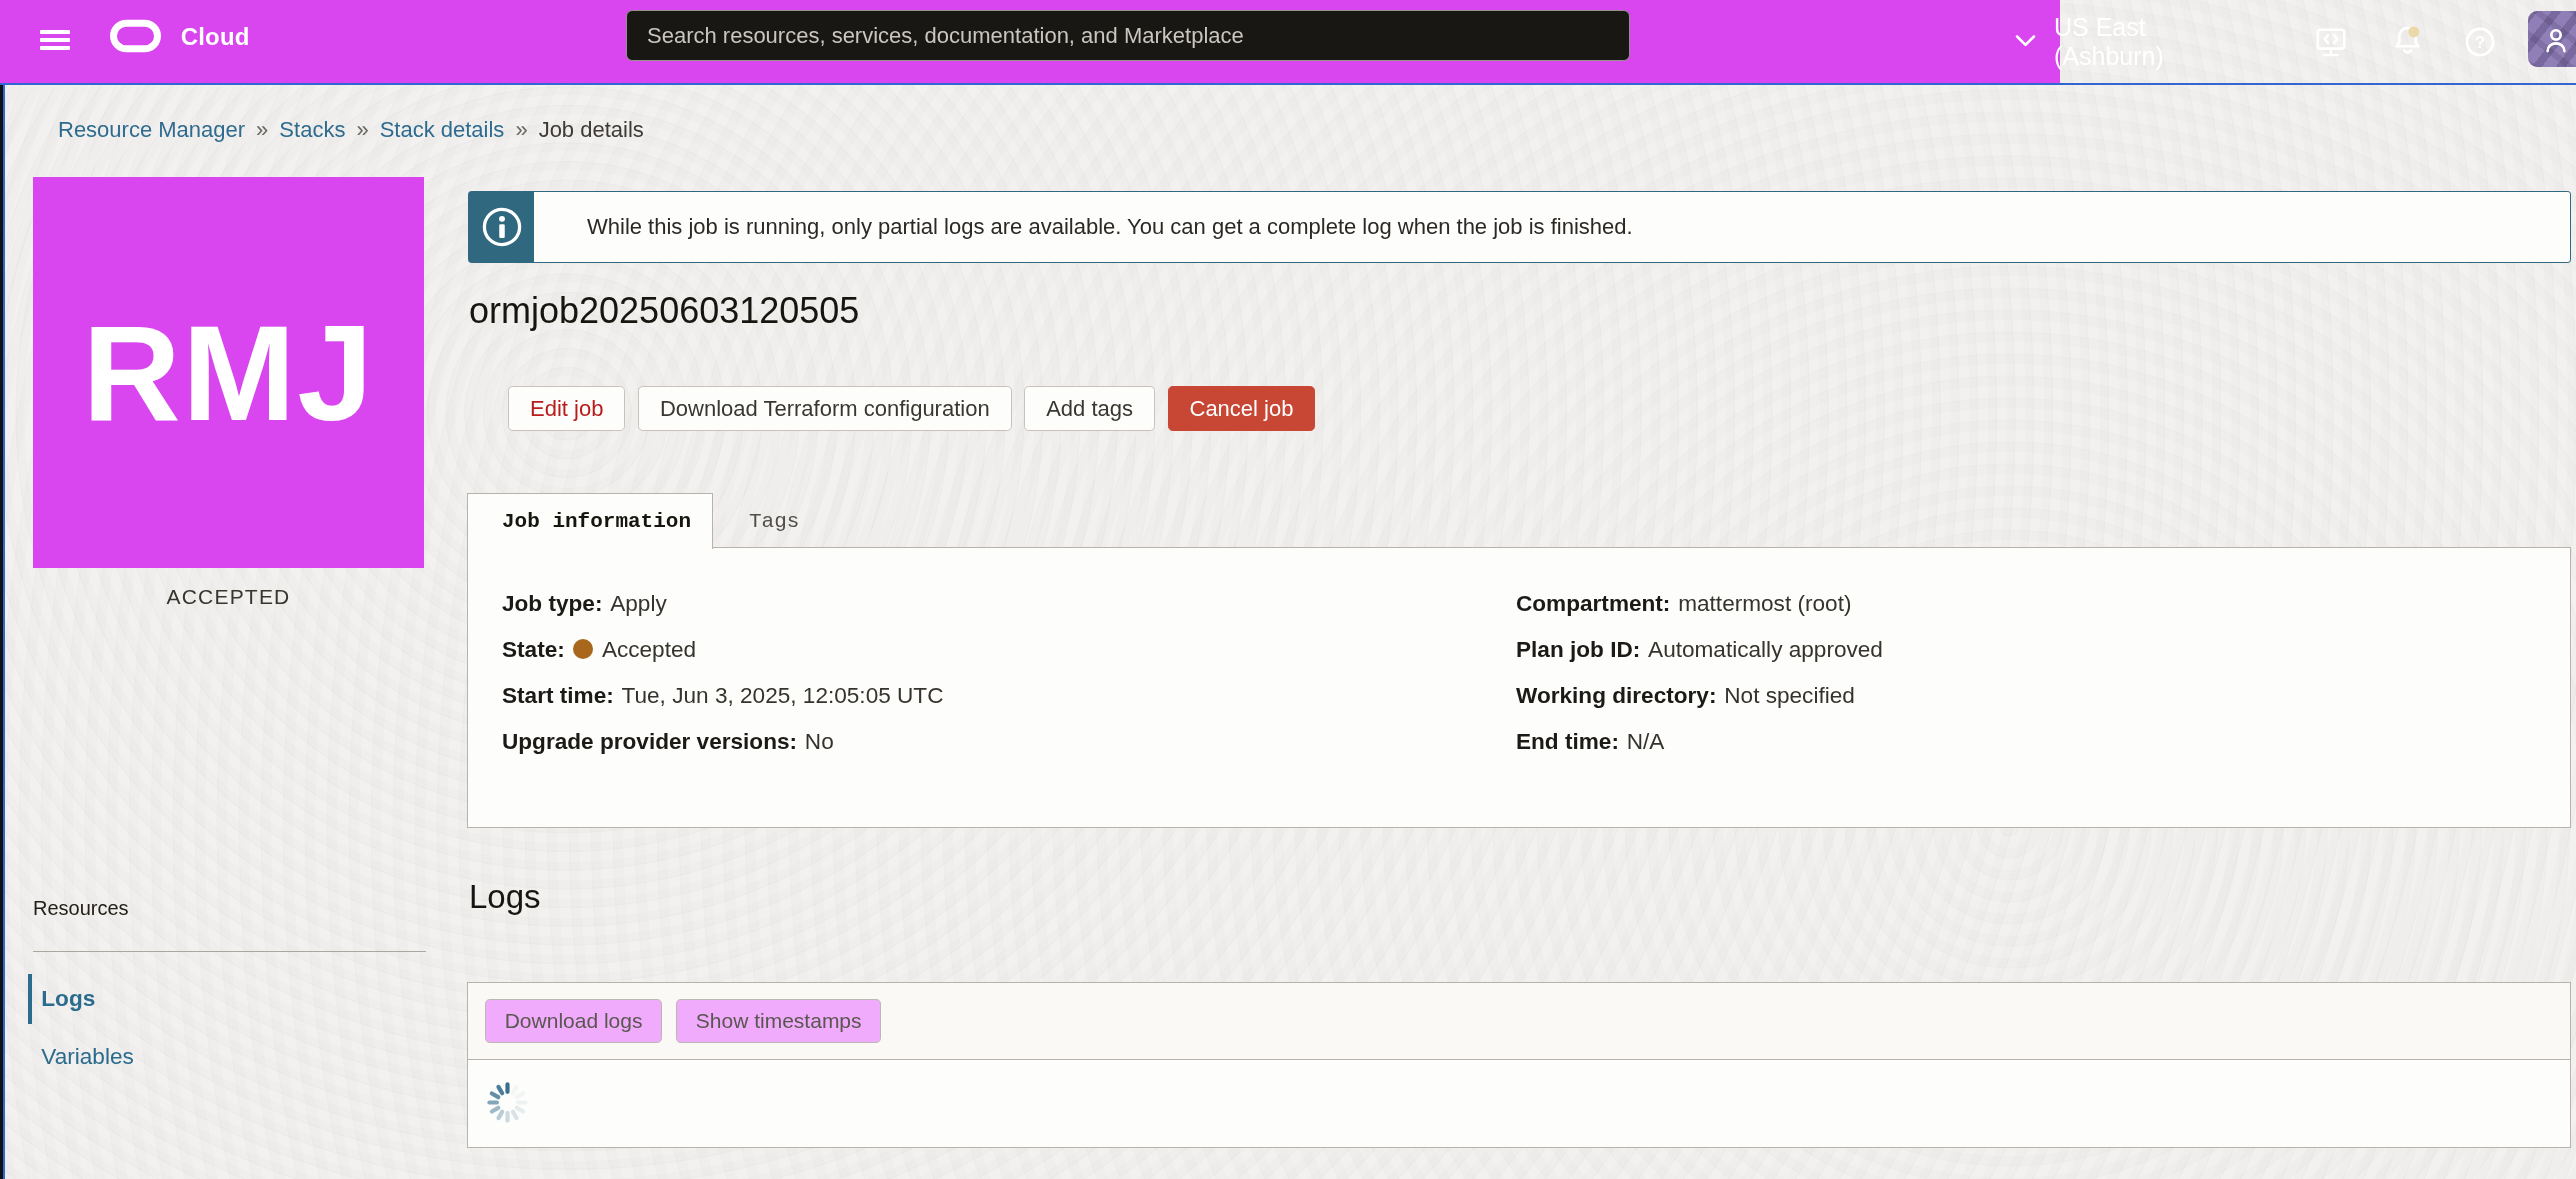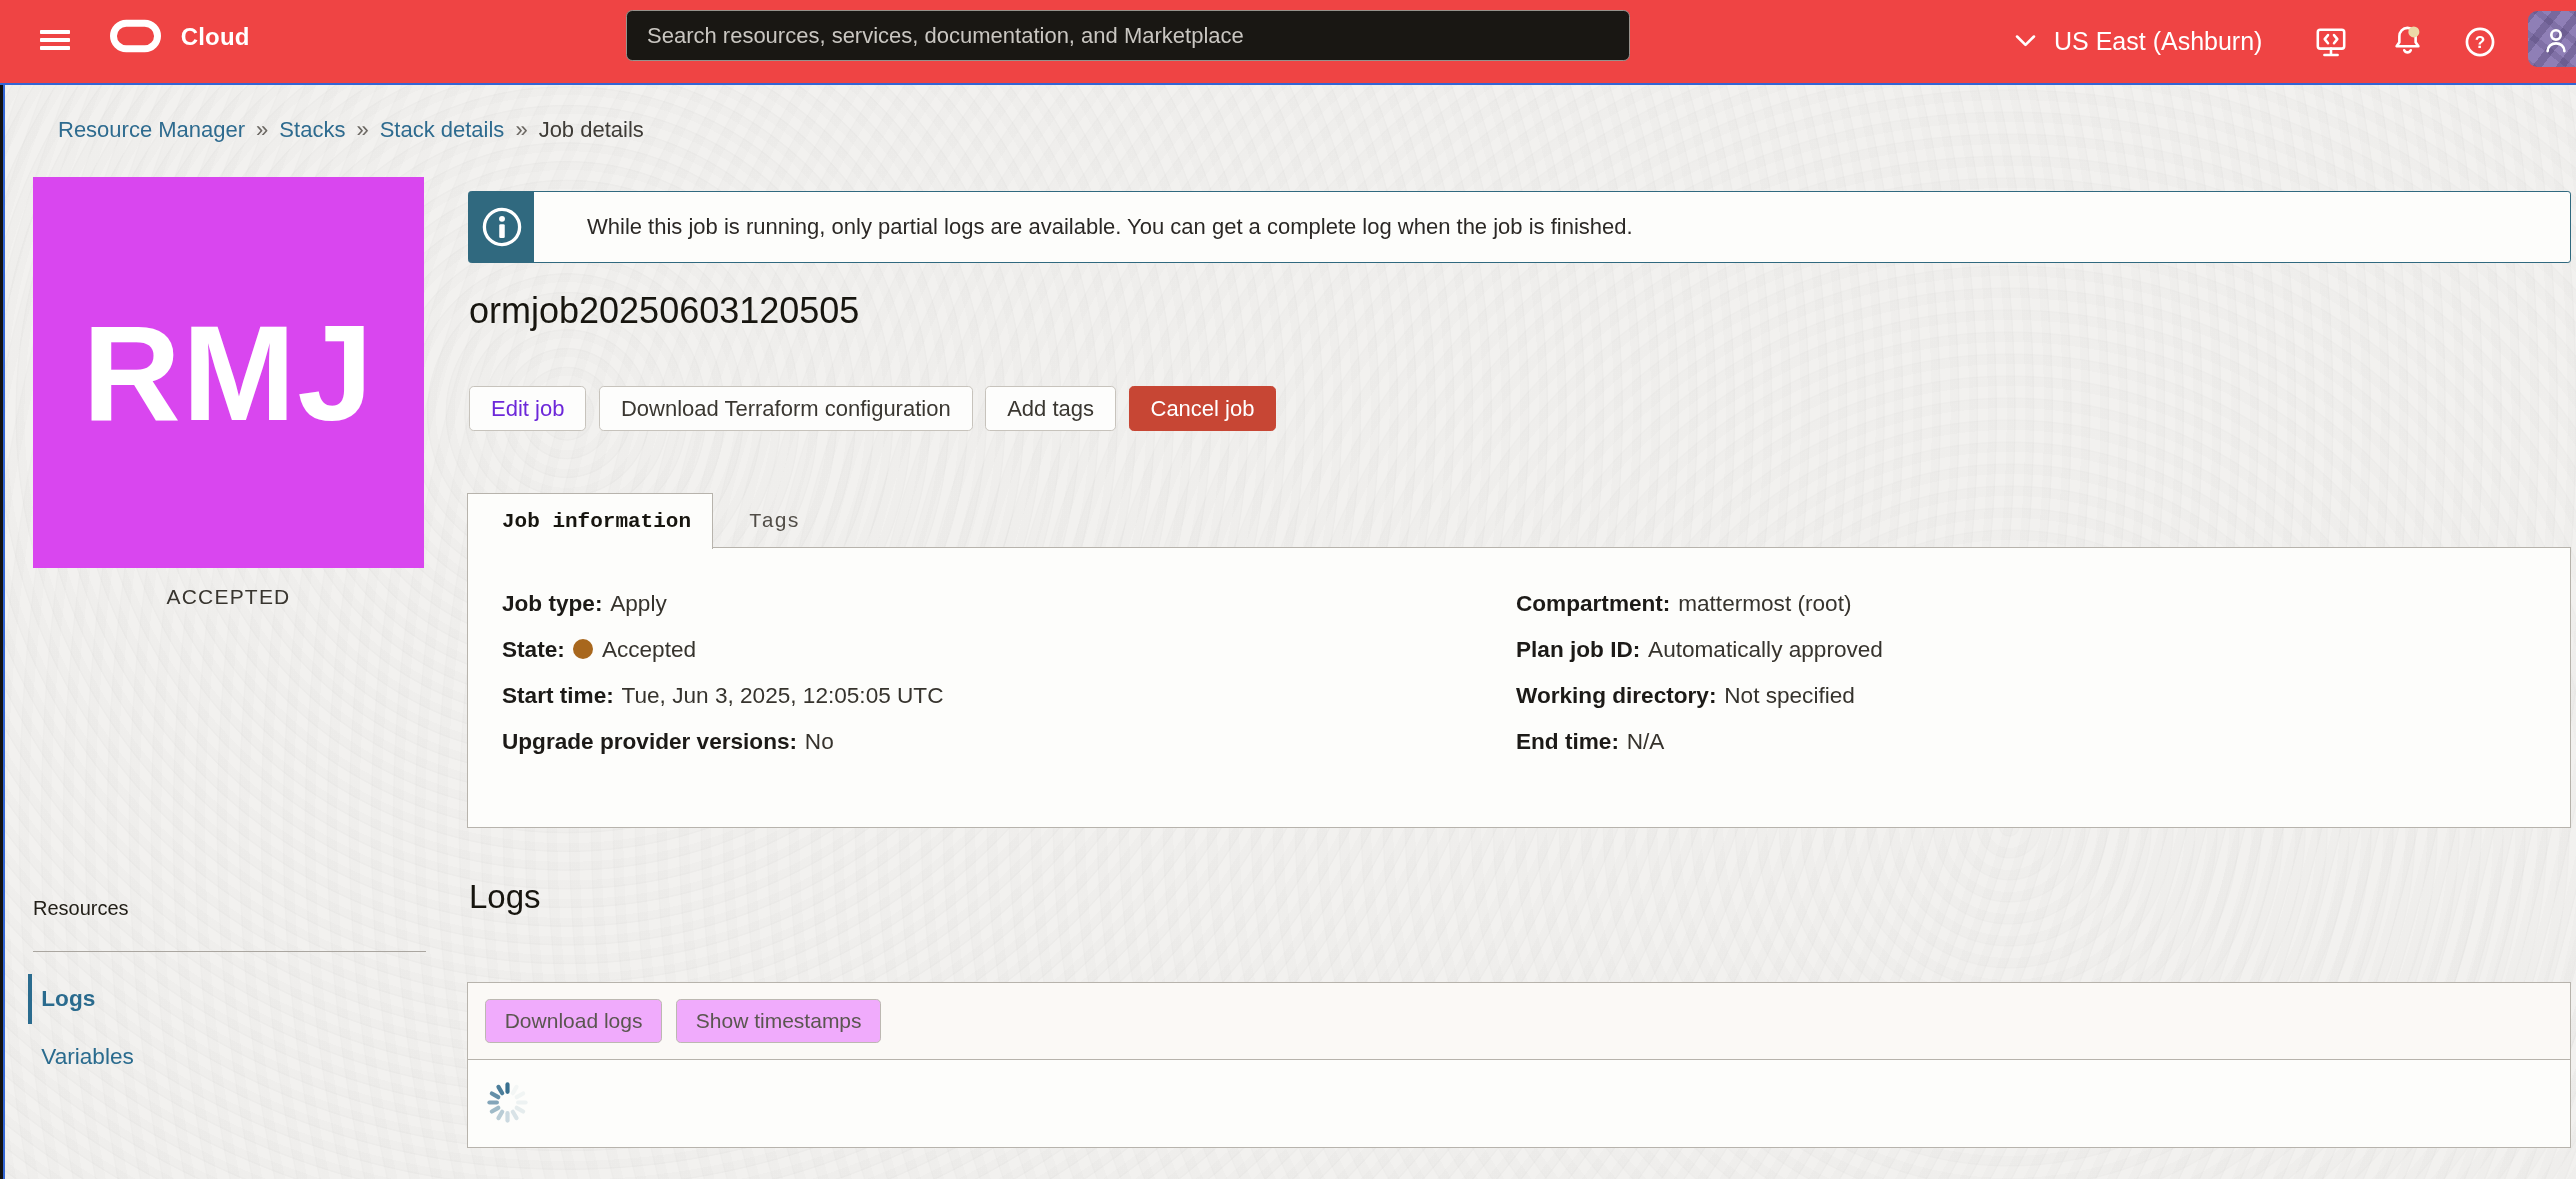--- a/index.html
+++ b/index.html
@@ -5,21 +5,21 @@
   html,body{margin:0;padding:0;}
   body{
     width:2576px;height:1180px;position:relative;overflow:hidden;
     font-family:"Liberation Sans",sans-serif;
     background-color:#f2f1ef;
     background-image:
       repeating-radial-gradient(circle at 22% 35%, rgba(0,0,0,0.010) 0 7px, rgba(0,0,0,0.022) 7.8px 8.6px, transparent 9.3px 18.7px),
       repeating-radial-gradient(circle at 78% 70%, rgba(0,0,0,0.010) 0 8.6px, rgba(0,0,0,0.020) 9.3px 10px, transparent 11px 22px);
   }
   
-  .topbar{position:absolute;left:0;top:0;width:2576px;height:83px;background:#ef4444;z-index:5;}
+  .topbar{position:absolute;left:0;top:0;width:2060px;height:83px;background:#d946ef;z-index:5;}
   .hamburger{position:absolute;left:40px;top:30px;width:30px;height:20px;cursor:pointer;background:none;border:0;padding:0;}
   .hamburger span{display:block;width:30px;height:3.9px;background:#fff;border-radius:0.8px;margin-bottom:4.3px;}
   .brand{position:absolute;left:109px;top:18.7px;display:flex;align-items:center;gap:18.7px;}
   .brand-text{color:#fff;font-size:24px;font-weight:600;letter-spacing:0.2px;}
   .searchbox{position:absolute;left:626px;top:10px;width:1004px;height:51px;box-sizing:border-box;
     background:#191713;border:1.6px solid #96928c;border-radius:6.2px;color:#e8e6e2;
     font-size:22px;font-family:"Liberation Sans",sans-serif;padding:0 20px;outline:none;}
   .searchbox::placeholder{color:#c9c6c1;opacity:1;}
   .region{position:absolute;left:2014px;top:0;height:83px;display:flex;align-items:center;gap:17px;cursor:pointer;}
   .region-label{color:#fff;font-size:25px;font-weight:500;}
@@ -54,21 +54,21 @@
   
   .banner{position:absolute;left:468px;top:191px;width:2103px;height:72px;box-sizing:border-box;
     background:#fdfdfb;border:1.6px solid #30697f;border-radius:3.1px;display:flex;align-items:stretch;}
   .banner-icon{width:65px;background:#30697f;display:flex;align-items:center;justify-content:center;border-radius:0.8px 0 0 0.8px;}
   .banner-text{display:flex;align-items:center;padding-left:53px;font-size:22px;color:#2b2825;}
   
   .page-title{position:absolute;left:469px;top:290px;font-size:36px;font-weight:400;color:#17150f;}
   .actions{position:absolute;left:469px;top:386px;display:flex;gap:12.5px;}
   .btn{height:45px;box-sizing:border-box;border:1.6px solid #c7c3bc;background:#fdfdfc;border-radius:4.7px;
     font-family:"Liberation Sans",sans-serif;font-size:22px;color:#3a3731;padding:0 21px;cursor:pointer;}
-  .btn.muted{color:#6d28d9;}
+  .btn.muted{color:#b91c1c;margin-left:39px;}
   .btn.danger{background:#c74634;border-color:#c74634;color:#fff;}
   
   .tabbar{position:absolute;left:467px;top:493px;display:flex;z-index:2;}
   .tab{height:56px;display:flex;align-items:center;font-size:21px;box-sizing:border-box;cursor:pointer;font-family:Liberation Mono, monospace;}
   .tab.active{width:246px;padding-left:34px;background:#fdfdfb;border:1.6px solid #b7b3ac;border-bottom:0;
     font-weight:600;color:#17150f;margin-bottom:-1.6px;}
   .tab.plain{padding:0 36px;color:#524e48;}
   .tabpanel{position:absolute;left:467px;top:547px;width:2104px;height:281px;box-sizing:border-box;
     background:#fdfdfb;border:1.6px solid #b7b3ac;z-index:1;}
   .col{position:absolute;top:590px;z-index:2;}

